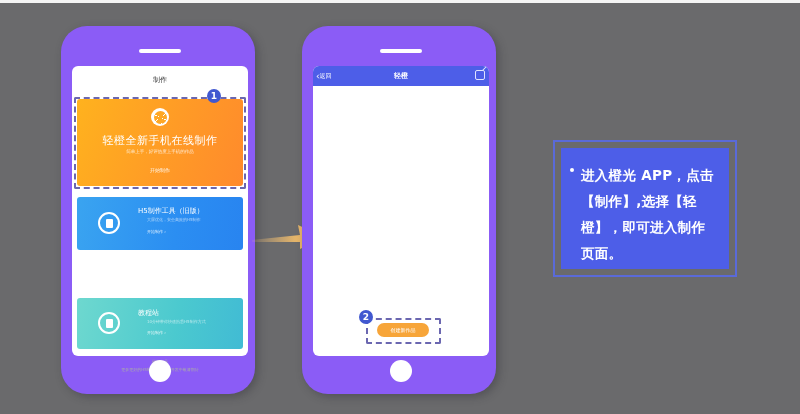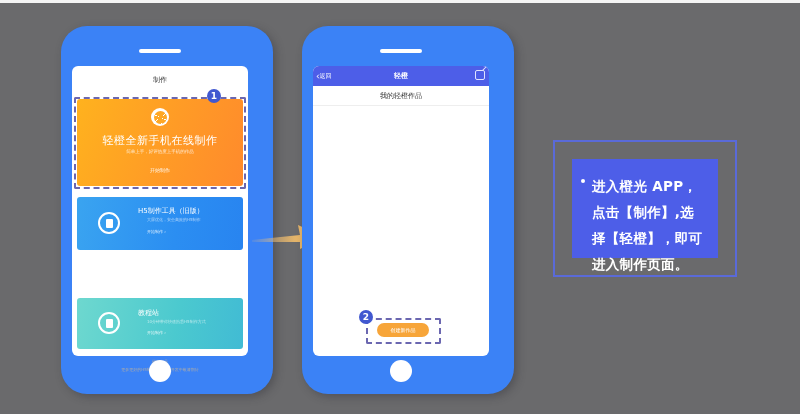--- a/index.html
+++ b/index.html
@@ -6,23 +6,23 @@
   html, body { width: 800px; height: 414px; overflow: hidden; }
   body {
     background: #6a6a6c;
     font-family: "DejaVu Sans", "Liberation Sans", sans-serif;
     position: relative;
   }
   .topstrip { position: absolute; left: 0; top: 0; width: 800px; height: 3px; background: #f4f4f4; }
 
   .phone {
     position: absolute;
-    width: 212px;
+    width: 194px;
     height: 368px;
-    background: #3b82f6;
+    background: #8b5cf6;
     border-radius: 26px;
     box-shadow: 3px 3px 8px rgba(40,40,50,0.35);
   }
   #phone1 { left: 61px; top: 26px; }
   #phone2 { left: 302px; top: 26px; }
   .speaker {
     position: absolute; left: 78px; top: 23px; width: 42px; height: 4px;
     background: #ffffff; border-radius: 2px;
   }
   .home-btn {
@@ -129,21 +129,21 @@
     border: 2px dashed #6b67b0; border-radius: 2px; pointer-events: none;
   }
   #badge2 { left: 46px; top: 244px; }
 
   
   .arrow { position: absolute; left: 252px; top: 223px; width: 80px; height: 30px; }
 
   
   .info-outer {
     position: absolute; left: 553px; top: 140px; width: 184px; height: 137px;
-    border: 2px solid #5a6ad8; padding: 17px; background: transparent;
+    border: 2px solid #5a6ad8; padding: 6px; background: transparent;
   }
   .info-inner {
     width: 100%; height: 100%; background: #4d5ee8;
     color: #fff; padding: 14px 12px 10px 18px; position: relative;
   }
   .bullet { position: absolute; left: 9px; top: 20px; width: 4px; height: 4px; border-radius: 50%; background: #fff; }
   .info-text {
     font-size: 13.5px; line-height: 26px; font-weight: bold; letter-spacing: 0.3px;
     padding-left: 2px;
   }
@@ -209,21 +209,20 @@
 <div class="phone" id="phone2">
   <div class="speaker"></div>
   <div class="screen">
     <div class="navbar">
       <div class="nav-back">
         <span class="chev">‹</span><span>返回</span>
       </div>
       <div class="nav-title">轻橙</div>
       <div class="nav-share"></div>
     </div>
-    <div class="s2-title">我的轻橙作品</div>
 
     <div class="create-btn">创建新作品</div>
     <div class="dash-box2"></div>
     <div class="badge" id="badge2">2</div>
   </div>
   <div class="home-btn"></div>
 </div>
 
 <div class="info-outer">
   <div class="info-inner">

